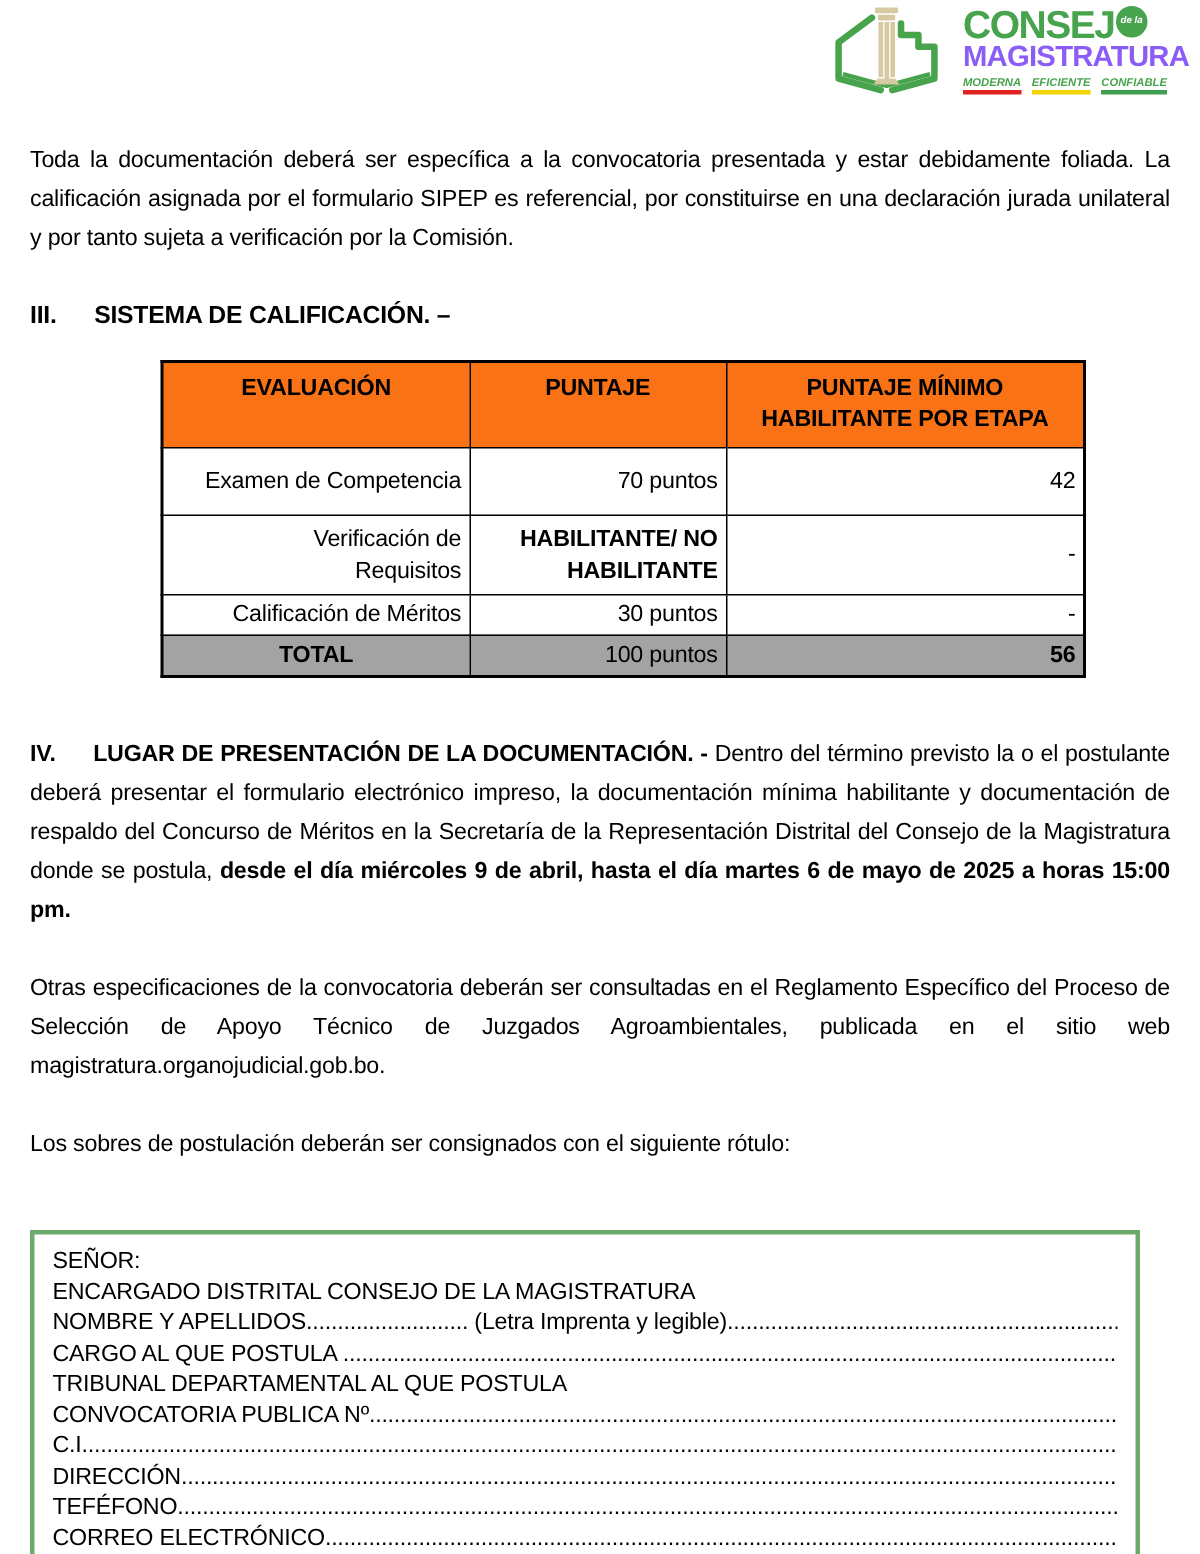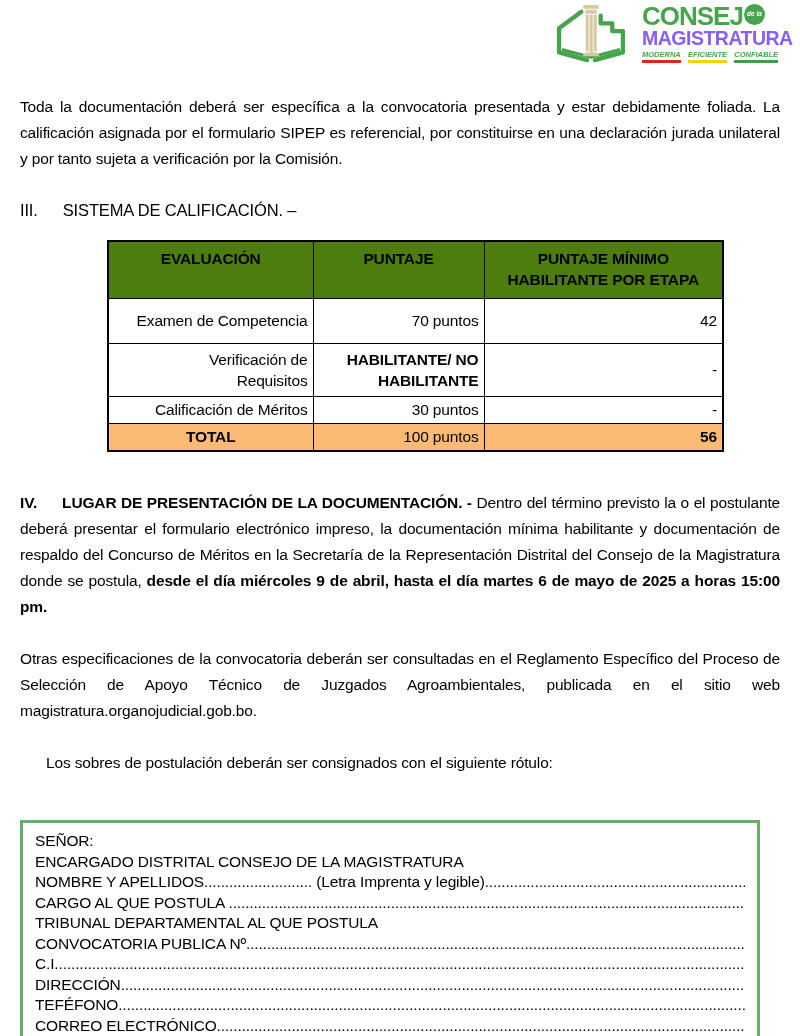--- a/index.html
+++ b/index.html
@@ -21,39 +21,39 @@
   .w2 { font-size:19.5px; font-weight:bold; color:#8b5cf6; letter-spacing:-0.5px; line-height:20px; white-space:nowrap; }
   .tagline { display:flex; justify-content:space-between; margin-top:2px; }
   .tag { font-size:7.5px; font-weight:bold; font-style:italic; color:#47a34c; letter-spacing:0; padding-bottom:1px; border-bottom:3px solid; }
   .t-red    { border-color:#e0231c; }
   .t-yellow { border-color:#f2d400; }
   .t-green  { border-color:#3f9e4f; }
 
   
   p { margin:0; line-height:26px; text-align:justify; }
   .p-intro  { margin-top:30px; }
-  .heading  { margin-top:25px; font-weight:normal; font-size:16.5px; text-align:left; }
+  .heading  { margin-top:25px; font-weight:bold; font-size:16.5px; text-align:left; }
   .tab { display:inline-block; width:25px; }
   .p-s4     { margin-top:38px; }
   .p-otras  { margin-top:26px; }
-  .p-sobres { margin-top:26px; text-align:left;margin-left:26px; }
+  .p-sobres { margin-top:26px; text-align:left; }
 
   
   table.score { border-collapse:collapse; margin:17px 0 0 87px; table-layout:fixed; width:615px; border:2px solid #000; }
   table.score td, table.score th { border:1px solid #000; padding:2px 5px; font-size:15.5px;text-align:right; }
   th.c1, td.c1 { width:205px; text-align:left; }
   th.c2, td.c2 { width:171px; text-align:center; }
   th.c3, td.c3 { width:239px; text-align:center; }
-  tr.head th { background:#4d7c0f; font-weight:bold; text-align:center; vertical-align:top; padding-top:6px; height:57px; line-height:21px; }
+  tr.head th { background:#f97316; font-weight:bold; text-align:center; vertical-align:top; padding-top:6px; height:57px; line-height:21px; }
   tr.r1 td { height:45px; vertical-align:middle; }
   tr.r2 td { height:53px; vertical-align:middle; line-height:21px; }
   tr.r2 .wrapnarrow { display:inline-block; max-width:160px; }
   tr.r2 td.c2 { font-weight:bold; }
   tr.r3 td { height:27px; vertical-align:middle; }
-  tr.total td { background:#fdba74; height:28px; vertical-align:middle; }
+  tr.total td { background:#a3a3a3; height:28px; vertical-align:middle; }
   tr.total td.c1 { text-align:center; font-weight:bold; }
   tr.total td.c3 { font-weight:bold; }
 
   
   .label-box { margin-top:44px; margin-right:20px; border:3px solid #6cab6c; padding:8px 12px 10px 12px; }
   .lb-line { line-height:20.5px; white-space:nowrap; overflow:hidden; text-align:left; }
 </style>
 </head>
 <body>
 

